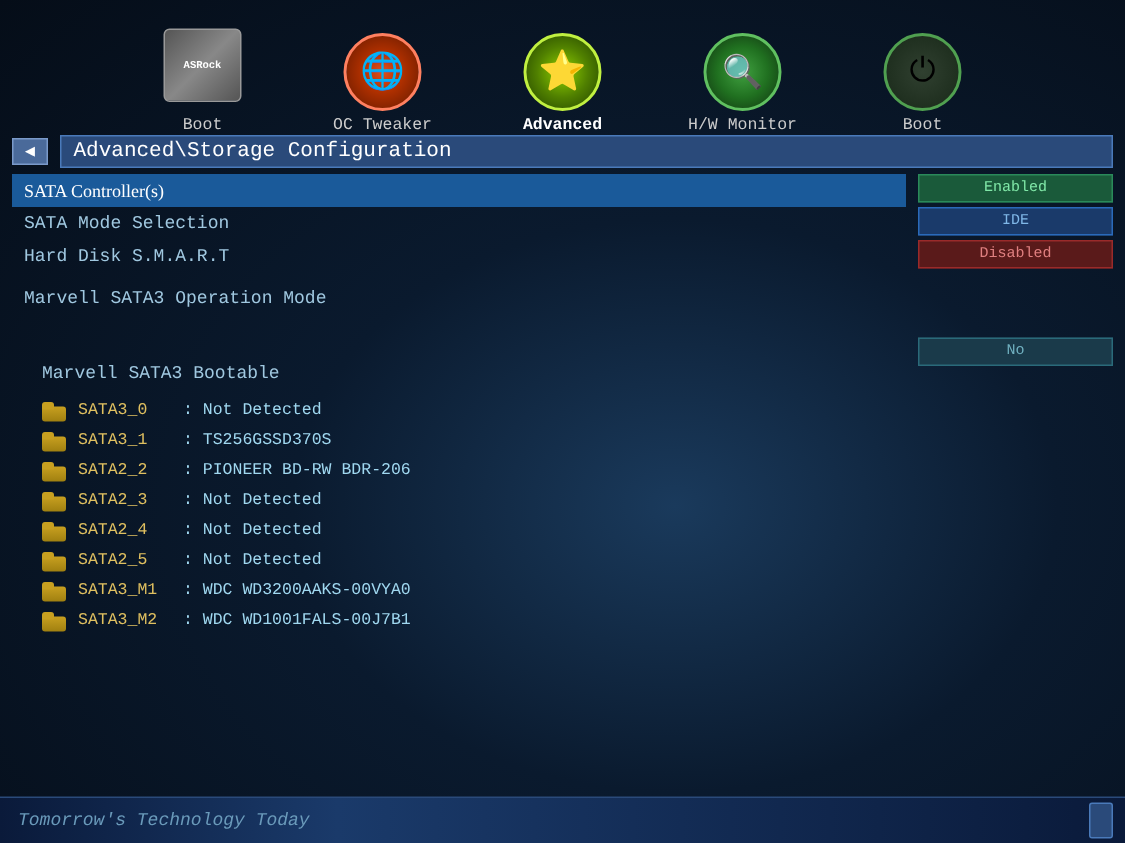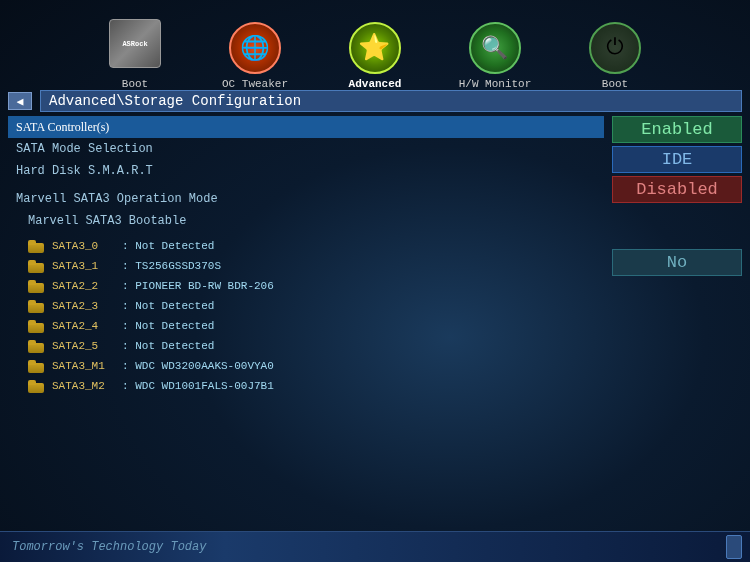--- a/index.html
+++ b/index.html
@@ -160,20 +160,21 @@
     }
 
     .setting-row.highlighted {
       background: #1a5a9a;
       color: #fff;
       font-family: Liberation Serif, serif;
     }
 
     .setting-row.indented {
       padding-left: 20px;
+      margin-top: 28px;
     }
 
     .device-row {
       display: flex;
       align-items: center;
       padding: 2px 8px 2px 20px;
       font-size: 11px;
       color: #a0c8e0;
       min-height: 20px;
     }
@@ -225,21 +226,21 @@
       display: flex;
       flex-direction: column;
       gap: 3px;
       padding-top: 0;
     }
 
     .value-badge {
       background: #1a5a3a;
       border: 1px solid #2a8a5a;
       color: #80d8a0;
-      font-size: 17px;
+      font-size: 10px;
       text-align: center;
       padding: 3px 6px;
       cursor: pointer;
     }
 
     .value-badge.blue {
       background: #1a3a6a;
       border: 1px solid #2a6aba;
       color: #80b8e8;
     }

